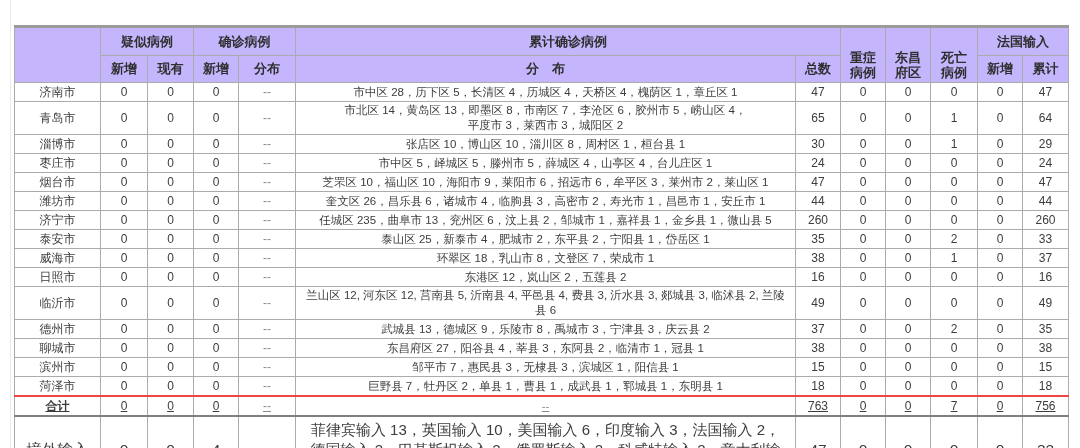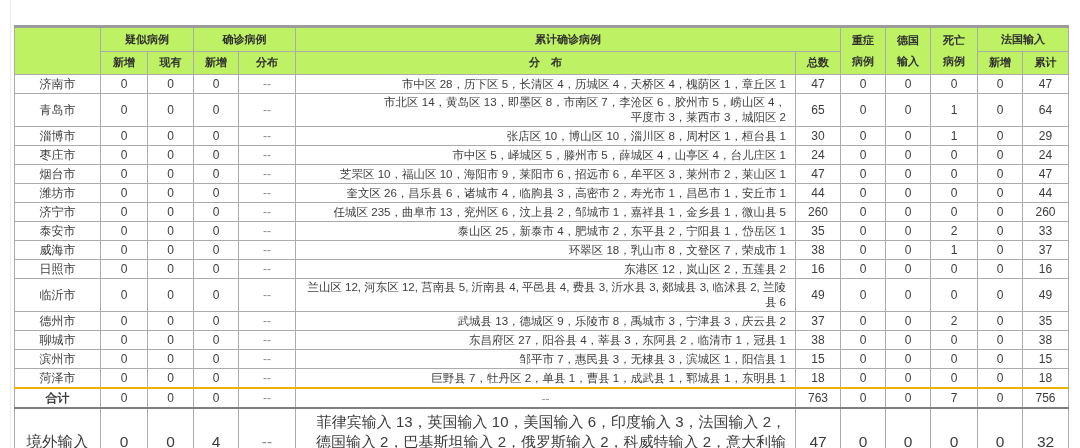--- a/index.html
+++ b/index.html
@@ -11,34 +11,34 @@
   .left-edge{position:absolute;left:10px;top:0;width:1px;height:448px;background:#ebebeb;}
   .table-wrap{position:absolute;left:14px;top:25px;width:1054px;}
   table.stats{
     width:1054px;border-collapse:collapse;table-layout:fixed;
     border-left:1px solid #9a9a9a;border-right:1px solid #9a9a9a;
     border-top:3px solid #9b9b9b;border-bottom:3px solid #8a8a8a;
     color:#3c3c3c;
   }
   th,td{border:1px solid #ababab;}
   thead th{
-    height:21px;line-height:21px;font-size:11px;font-weight:bold;color:#2f2f2f;
-    text-align:center;padding:0;background:#bef264;
-  }
-  thead th .two-line{display:inline-block;width:2.1em;line-height:21px;vertical-align:middle;padding:2px 0;}
+    height:21px;line-height:21px;font-size:13px;font-weight:bold;color:#2f2f2f;
+    text-align:center;padding:0;background:#c4b5fd;
+  }
+  thead th .two-line{display:inline-block;width:2.1em;line-height:15px;vertical-align:middle;padding:2px 0;margin-top:20px;}
   tbody td{
     height:16px;line-height:16px;font-size:12px;text-align:center;
     padding:0 2px;background:#fff;color:#3c3c3c;overflow:hidden;
   }
   tbody td.dist{
-    text-align:right;font-size:11.5px;line-height:15px;padding:1px 9px;
+    text-align:center;font-size:11.5px;line-height:15px;padding:1px 9px;
     white-space:pre-line;word-break:break-all;
   }
   tbody td.dash{color:#8a8a8a;text-align:center;letter-spacing:0;}
-  tr.total td{border-top:2px solid #eab308;}
+  tr.total td{border-top:2px solid #ef4444;text-decoration:underline;}
   tr.total td:first-child{font-weight:bold;}
   tr.import td{
     border-top:2px solid #7f7f7f;font-size:15.5px;height:58px;line-height:20px;
   }
   tr.import td.dist{font-size:15px;line-height:20px;padding:3px 9px;}
 </style>
 </head>
 <body>
 
 <div class="left-edge"></div>
@@ -59,21 +59,21 @@
         <col style="width:45px">
         <col style="width:46px">
     </colgroup>
     <thead>
       <tr>
         <th rowspan="2"></th>
         <th colspan="2">疑似病例</th>
         <th colspan="2">确诊病例</th>
         <th colspan="2">累计确诊病例</th>
         <th rowspan="2"><span class="two-line">重症病例</span></th>
-        <th rowspan="2"><span class="two-line">德国输入</span></th>
+        <th rowspan="2"><span class="two-line">东昌府区</span></th>
         <th rowspan="2"><span class="two-line">死亡病例</span></th>
         <th colspan="2">法国输入</th>
       </tr>
       <tr>
         <th>新增</th>
         <th>现有</th>
         <th>新增</th>
         <th>分布</th>
         <th>分　布</th>
         <th>总数</th>

